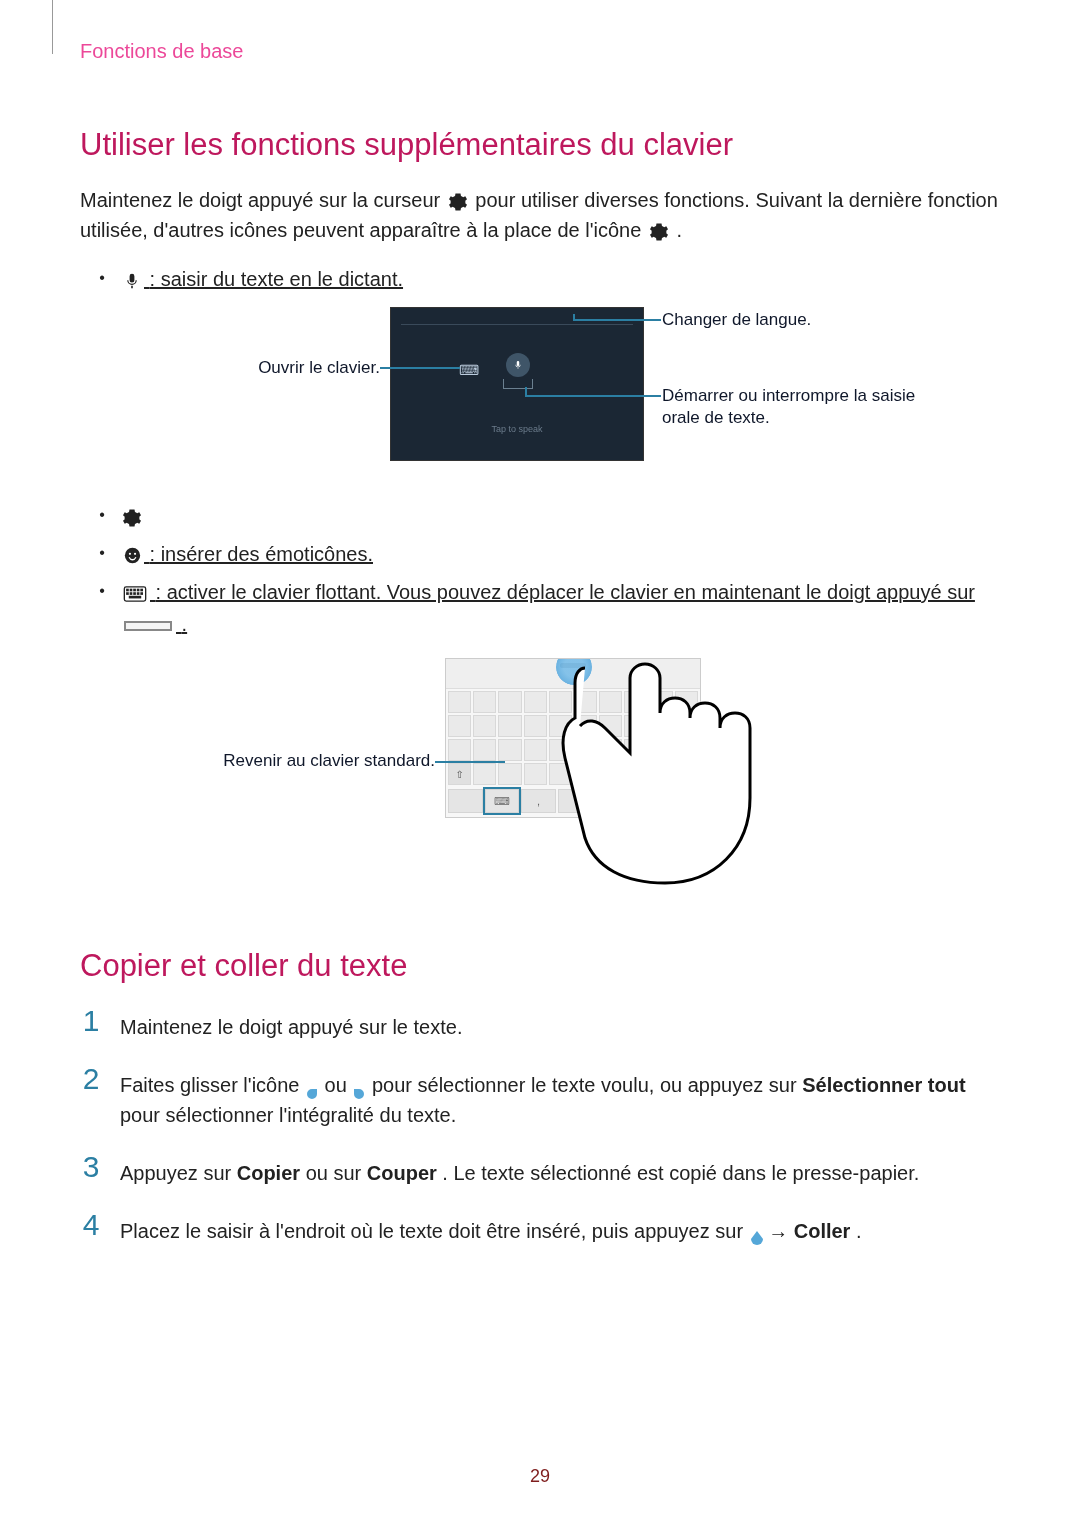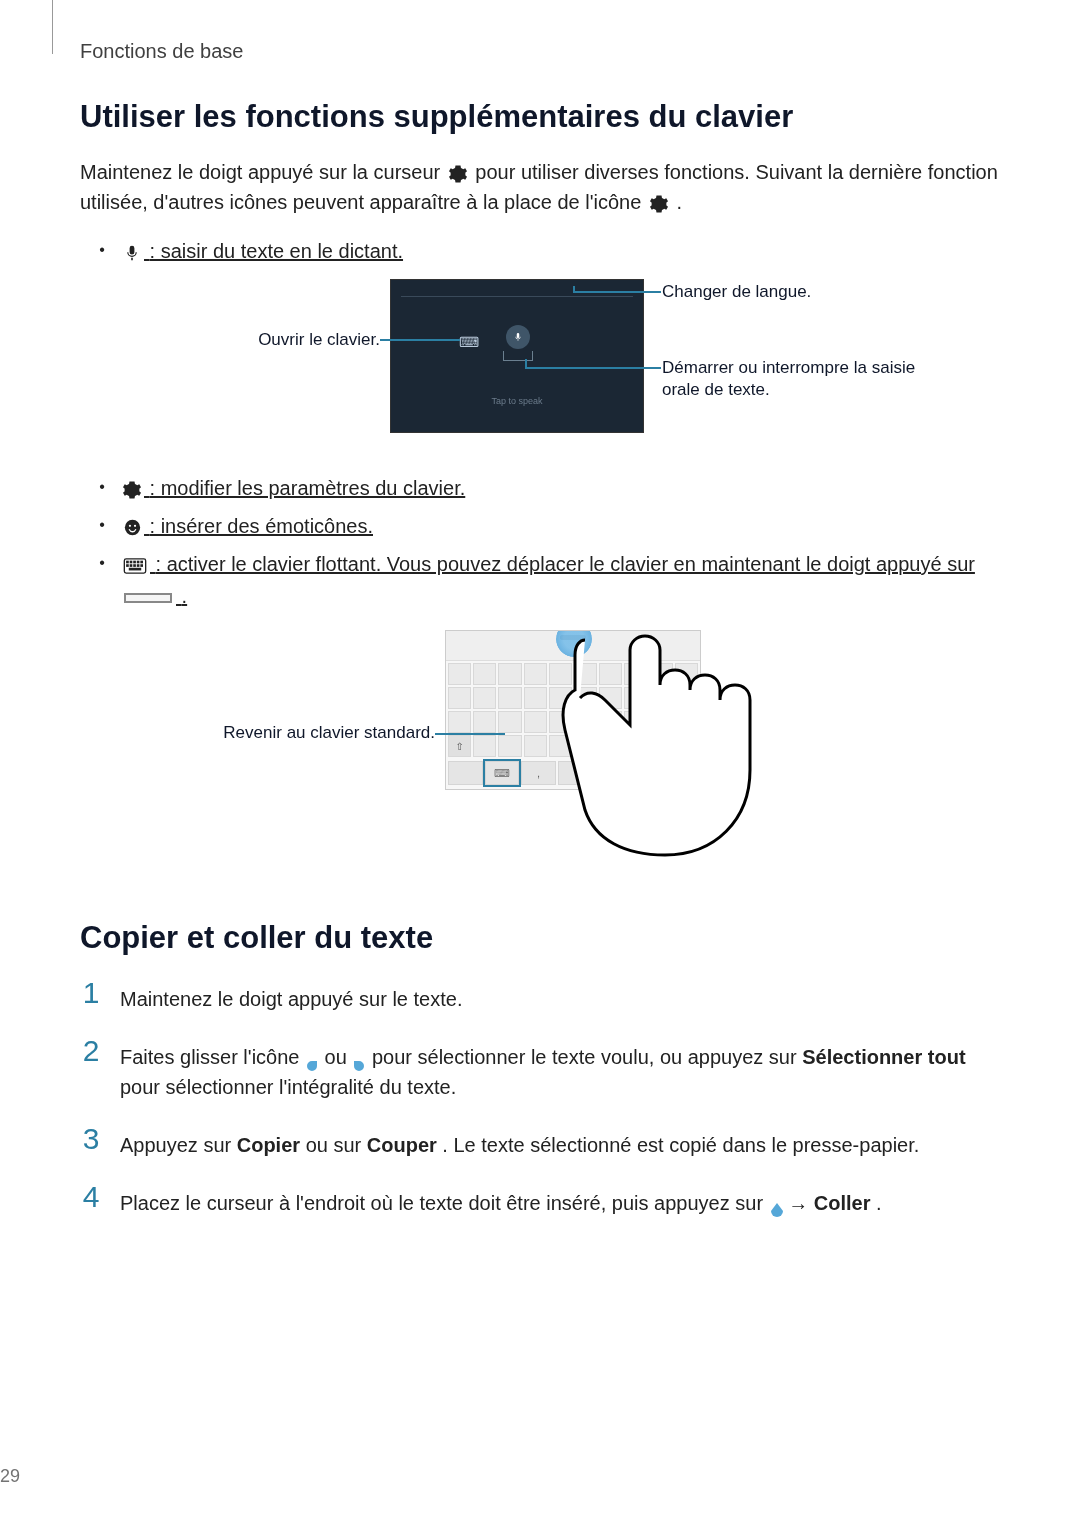--- a/index.html
+++ b/index.html
@@ -20,28 +20,28 @@
   .left-margin {
     position: absolute;
     left: 52px;
     top: 0;
     width: 1px;
     height: 54px;
     background: #999;
   }
   .breadcrumb {
     font-size: 20px;
-    color: #404040;
-    margin-bottom: 36px;
+    color: #ec4899;
+    margin-bottom: 64px;
     margin-left: 0;
   }
   .h2 {
-    color: #0f172a;
+    color: #be185d;
     font-size: 31px;
-    font-weight: bold;
+    font-weight: normal;
     margin-bottom: 22px;
     margin-top: 0;
   }
   .h2.section2 {
     margin-top: 70px;
     margin-bottom: 22px;
   }
   .body-text {
     font-size: 20px;
     line-height: 1.5;
@@ -268,23 +268,23 @@
     font-size: 20px;
     line-height: 1.5;
     flex: 1;
     padding-top: 6px;
   }
   .page-num {
     position: absolute;
     bottom: 40px;
     left: 0;
     right: 0;
-    text-align: left;
+    text-align: center;
     font-size: 18px;
-    color: #737373;
+    color: #7f1d1d;
   }
   b { font-weight: bold; }
 </style>
 </head>
 <body>
 
 <div class="page">
   <div class="left-margin"></div>
 
   <div class="breadcrumb">Fonctions de base</div>
@@ -349,21 +349,20 @@
 
   <div class="bullet-list">
     <div class="bullet">
       <span class="dot">•</span>
       <div class="content">
         <span class="inline-icon">
           <svg viewBox="0 0 20 20" width="18" height="18">
               <path fill="#222" d="M10 6a4 4 0 1 0 0 8 4 4 0 0 0 0-8zm8.2 4c0-.5 0-1-.1-1.4l2-1.6-2-3.4-2.4 1a8 8 0 0 0-2.4-1.4L12.8.6H7.2l-.5 2.6A8 8 0 0 0 4.3 4.6l-2.4-1-2 3.4 2 1.6c-.1.4-.1.9-.1 1.4s0 1 .1 1.4l-2 1.6 2 3.4 2.4-1a8 8 0 0 0 2.4 1.4l.5 2.6h5.6l.5-2.6a8 8 0 0 0 2.4-1.4l2.4 1 2-3.4-2-1.6c.1-.4.1-.9.1-1.4z"></path>
             </svg>
         </span>
-        <span> : modifier les paramètres du clavier.</span>
       </div>
     </div>
     <div class="bullet">
       <span class="dot">•</span>
       <div class="content">
         <span class="inline-icon">
           <svg viewBox="0 0 20 20" width="17" height="17">
               <circle cx="10" cy="10" r="9" fill="#222"></circle>
               <circle cx="7" cy="8" r="1.3" fill="#fff"></circle>
               <circle cx="13" cy="8" r="1.3" fill="#fff"></circle>
@@ -495,21 +494,21 @@
         <span>Appuyez sur </span>
         <b>Copier</b>
         <span> ou sur </span>
         <b>Couper</b>
         <span>. Le texte sélectionné est copié dans le presse-papier.</span>
       </div>
     </div>
     <div class="item">
       <div class="num">4</div>
       <div class="content">
-        <span>Placez le curseur à l'endroit où le texte doit être inséré, puis appuyez sur </span>
+        <span>Placez le saisir à l'endroit où le texte doit être inséré, puis appuyez sur </span>
         <span class="inline-handle">
           <svg viewBox="0 0 12 16" width="12" height="16">
               <path fill="#55a7d8" d="M6 0 L12 8 A6 6 0 1 1 0 8 Z"></path>
             </svg>
         </span>
         <span> → </span>
         <b>Coller</b>
         <span>.</span>
       </div>
     </div>

